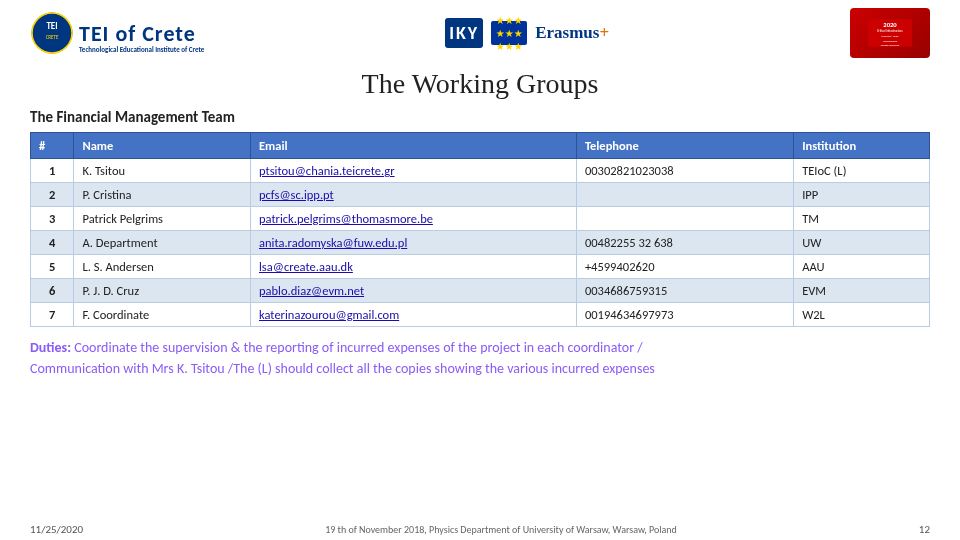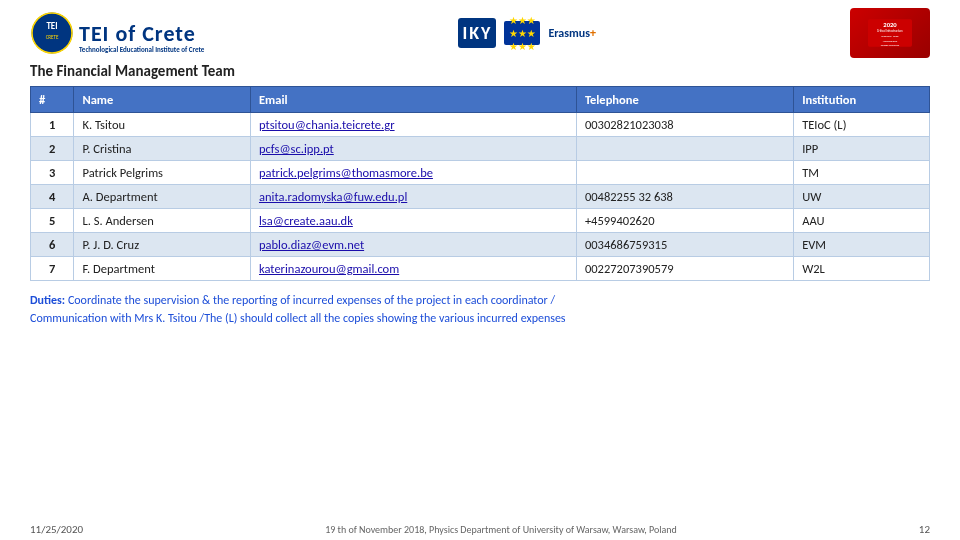--- a/index.html
+++ b/index.html
@@ -69,23 +69,24 @@
       width: 36px;
       height: 24px;
       border-radius: 2px;
       display: flex;
       align-items: center;
       justify-content: center;
       font-size: 10px;
       color: #FFD700;
     }
     .erasmus-text {
-      font-size: 12px;
+      font-size: 17px;
       font-weight: 700;
       color: #003580;
+      font-family: Liberation Serif, serif;
     }
     .erasmus-plus {
       color: #e07000;
     }
     .logo-right {
       width: 80px;
       height: 50px;
       background: linear-gradient(135deg, #cc0000, #990000);
       border-radius: 4px;
       display: flex;
@@ -143,23 +144,23 @@
       text-decoration: underline;
     }
     .fm-table td:first-child {
       text-align: center;
       font-weight: 700;
       width: 30px;
     }
     
     .duties-text {
       margin-top: 10px;
-      font-size: 12px;
+      font-size: 14px;
       line-height: 1.5;
-      color: #1d4ed8;
+      color: #8b5cf6;
     }
     .duties-text strong {
       font-weight: 700;
     }
     
     .bottom-bar {
       position: absolute;
       bottom: 4px;
       left: 30px;
       right: 30px;
@@ -215,20 +216,21 @@
         <rect width="80" height="50" rx="3" fill="#cc0000"></rect>
         <text x="40" y="14" text-anchor="middle" fill="#fff" font-size="12" font-weight="bold">2020</text>
         <text x="40" y="24" text-anchor="middle" fill="#fff" font-size="5.5">Critical Infrastructure</text>
         <text x="40" y="33" text-anchor="middle" fill="#fff" font-size="5">Erasmus+ 2020</text>
         <text x="40" y="41" text-anchor="middle" fill="#fff" font-size="4.5">Administrative</text>
         <text x="40" y="48" text-anchor="middle" fill="#fff" font-size="4">Strategic Partnership</text>
       </svg>
     </div>
   </div>
 
+  <div class="main-title">The Working Groups</div>
 
   <div class="section-title">The Financial Management Team</div>
 
   <table class="fm-table">
     <thead>
       <tr>
         <th class="col-num">#</th>
         <th class="col-name">Name</th>
         <th class="col-email">Email</th>
         <th class="col-phone">Telephone</th>
@@ -273,23 +275,23 @@
         </tr>
         <tr>
           <td>6</td>
           <td>P. J. D. Cruz</td>
           <td class="email-cell"><a href="#">pablo.diaz@evm.net</a></td>
           <td>0034686759315</td>
           <td>EVM</td>
         </tr>
         <tr>
           <td>7</td>
-          <td>F. Department</td>
+          <td>F. Coordinate</td>
           <td class="email-cell"><a href="#">katerinazourou@gmail.com</a></td>
-          <td>00227207390579</td>
+          <td>00194634697973</td>
           <td>W2L</td>
         </tr>
       </tbody>
   </table>
 
   <div class="duties-text">
     <div><strong>Duties:</strong> <span>Coordinate the supervision &amp; the reporting of incurred expenses of the project in each coordinator /</span></div>
     <div>Communication with Mrs K. Tsitou /The (L) should collect all the copies showing the various incurred expenses</div>
   </div>
 

